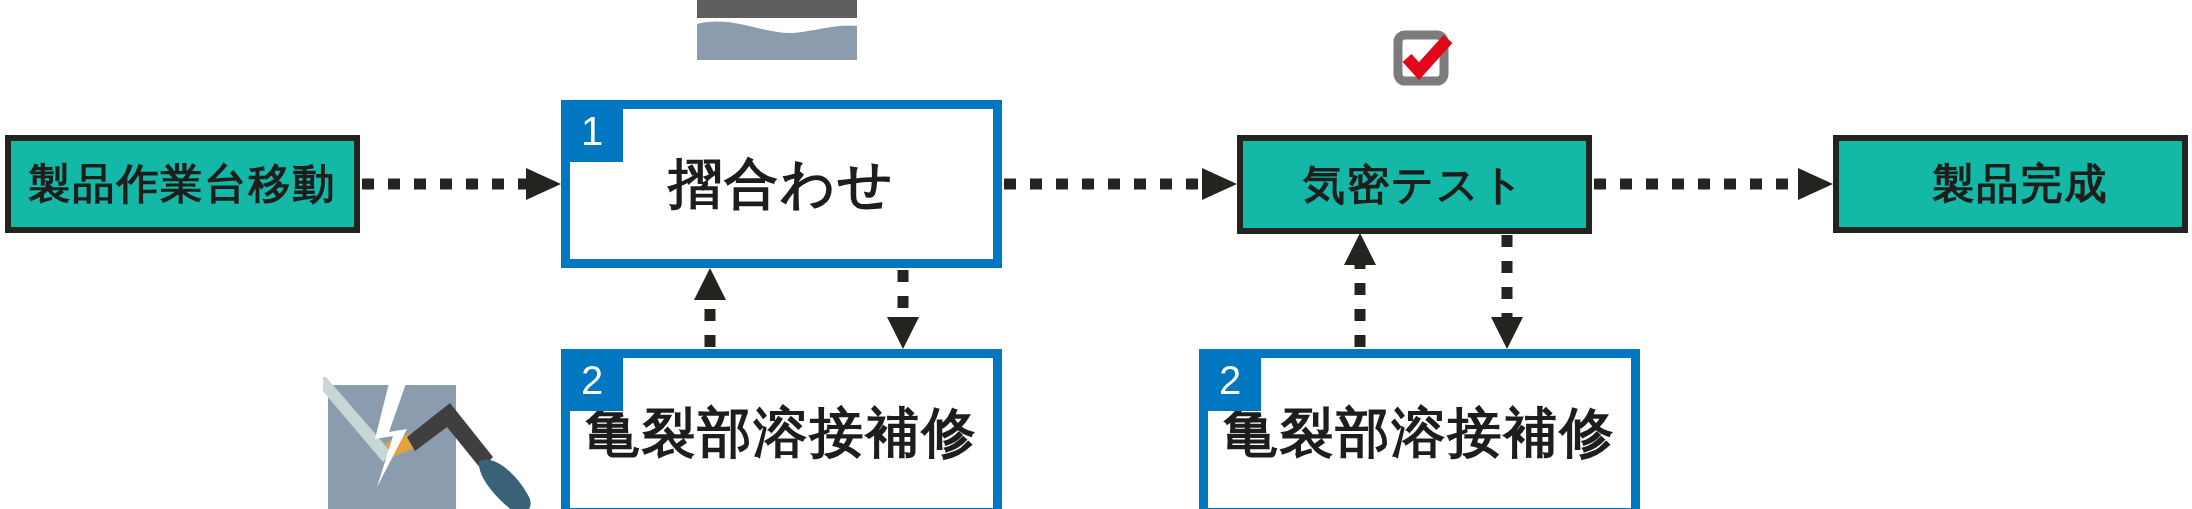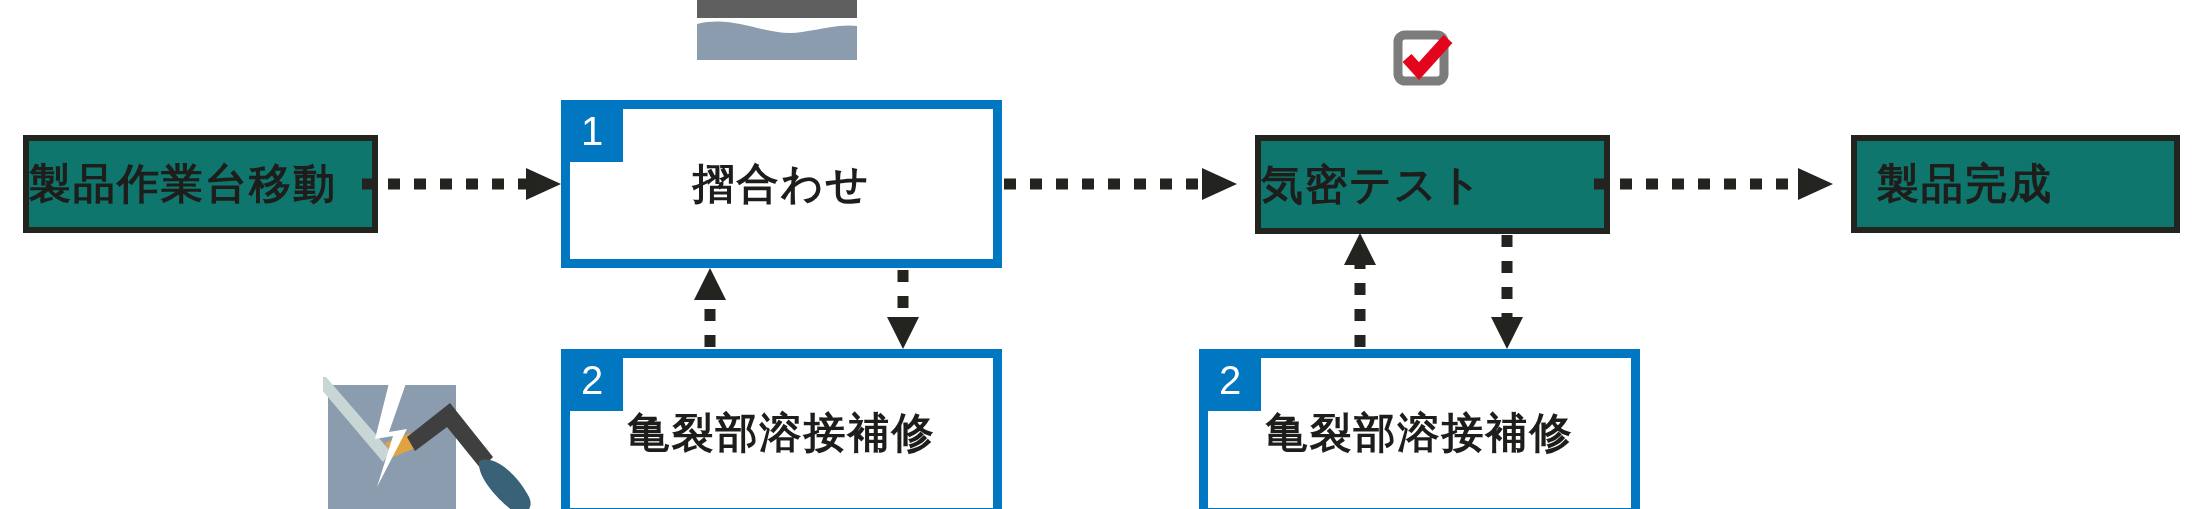--- a/index.html
+++ b/index.html
@@ -15,25 +15,25 @@
     width: 2192px;
     height: 509px;
     background: #ffffff;
     overflow: hidden;
   }
 
   
   .node-plain {
     position: absolute;
     box-sizing: border-box;
-    background: #0f766e;
+    background: #14b8a6;
     border: 6px solid #232320;
     display: flex;
     align-items: center;
-    margin-left: 18px;
+    justify-content: center;
   }
   .node-plain .node-label {
     font-size: 42px;
     font-weight: 700;
     color: #1d1d1b;
     letter-spacing: 2px;
     white-space: nowrap;
   }
 
   
@@ -62,21 +62,21 @@
     background: #0077c0;
     color: #ffffff;
     font-size: 40px;
     font-weight: 400;
     display: flex;
     align-items: center;
     justify-content: center;
     line-height: 1;
   }
   .node-blue .node-label {
-    font-size: 42px;
+    font-size: 54px;
     font-weight: 700;
     color: #1d1d1b;
     letter-spacing: 2px;
     white-space: nowrap;
   }
 
   
   .arrow {
     position: absolute;
   }
@@ -129,21 +129,21 @@
     <div class="inner">
       <span class="badge">1</span>
       <span class="node-label">摺合わせ</span>
     </div>
   </div>
 
   <div class="node-plain" id="node-airtight" style="left:1237px; top:135px; width:355px; height:99px;">
     <span class="node-label">気密テスト</span>
   </div>
 
-  <div class="node-plain" id="node-complete" style="left:1833px; top:135px; width:329px; height:98px;padding-left:20px;">
+  <div class="node-plain" id="node-complete" style="left:1833px; top:135px; width:355px; height:98px;padding-left:20px;">
     <span class="node-label">製品完成</span>
   </div>
 
   <div class="node-blue" id="node-weld-left" style="left:561px; top:349px; width:441px; height:168px;">
     <div class="inner">
       <span class="badge">2</span>
       <span class="node-label">亀裂部溶接補修</span>
     </div>
   </div>
 

